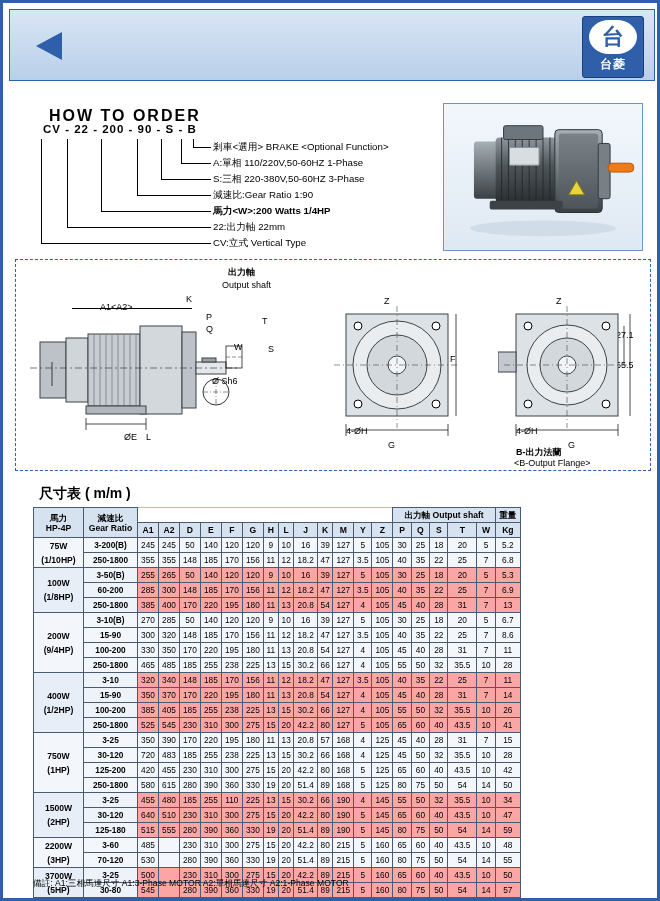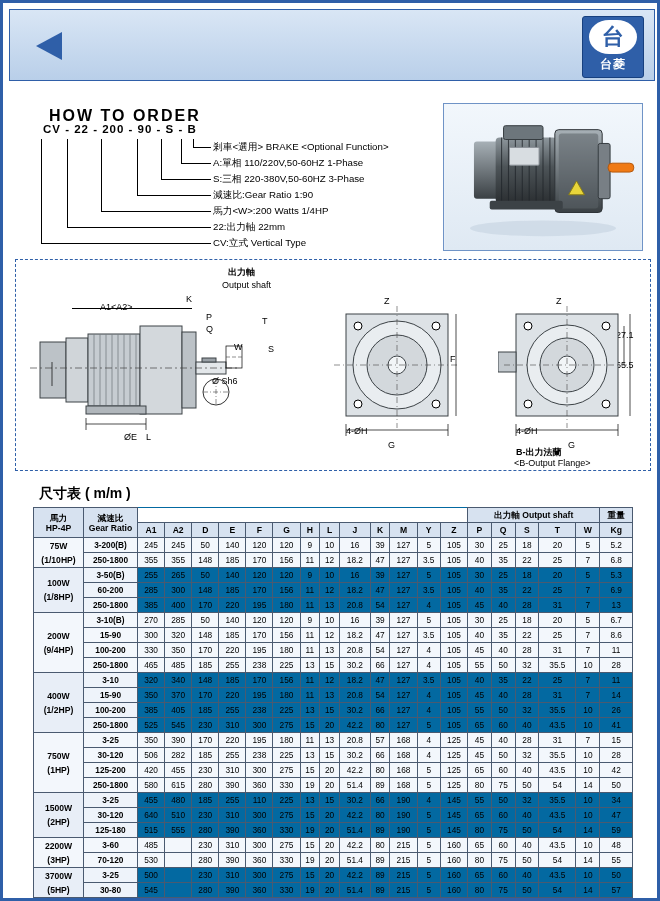--- a/index.html
+++ b/index.html
@@ -69,22 +69,22 @@
   .draw-panel {
     position:absolute; left:12px; top:256px; width:636px; height:212px;
     border:1px dashed #2f5fa8; background:#fff;
   }
   .dw-label { position:absolute; font-size:9px; }
   .dw-label.b { font-weight:bold; }
 
   
   .tbl-title { position:absolute; left:36px; top:482px; font-size:14px; font-weight:bold;}
   table.dim {
-    position:absolute; left:30px; top:504px; width:600px;
-    border-collapse:collapse; font-size:8.3px; background:#0369a1;
+    position:absolute; left:30px; top:504px; width:488px;
+    border-collapse:collapse; font-size:8.3px; background:#fca5a5;
   }
   table.dim th, table.dim td {
     border:1px solid #4a5a70; padding:0 1px; text-align:center; height:14px; line-height:14px;
   }
   table.dim thead th { background:#d7e2f0; font-weight:bold; font-size:8.6px; }
   td.hp { background:#e8eef7; font-weight:bold; font-size:8.6px; white-space:pre-line; line-height:11px;}
   td.gr { background:#eef3fa; font-weight:bold; }
   tr.band td { background:#f3f7fc; }
   .note { position:absolute; left:30px; top:875px; font-size:8.6px; }
 </style>
@@ -121,21 +121,21 @@
       <div class="hline" style="left:104px;top:56px; width:74px;"></div>
       <div class="hline" style="left:68px; top:72px; width:110px;"></div>
       <div class="hline" style="left:34px; top:88px; width:144px;"></div>
       <div class="hline" style="left:8px;  top:104px;width:170px;"></div>
     </div>
 
     <div class="ord-item" style="left:180px; top:34px;text-align:right;">剎車&lt;選用&gt; BRAKE &lt;Optional Function&gt;</div>
     <div class="ord-item" style="left:180px; top:50px;">A:單相 110/220V,50-60HZ 1-Phase</div>
     <div class="ord-item" style="left:180px; top:66px;">S:三相 220-380V,50-60HZ 3-Phase</div>
     <div class="ord-item" style="left:180px; top:82px;">減速比:Gear Ratio 1:90</div>
-    <div class="ord-item" style="left:180px; top:98px;">馬力&lt;W&gt;:200 Watts 1/4HP</div>
+    <div class="ord-item" style="left:180px; top:98px;font-weight:bold;">馬力&lt;W&gt;:200 Watts 1/4HP</div>
     <div class="ord-item" style="left:180px; top:114px;">22:出力軸 22mm</div>
     <div class="ord-item" style="left:180px; top:130px;">CV:立式 Vertical Type</div>
   </div>
 
   <div class="photo-frame">
     <svg class="motor" viewBox="0 0 200 148">
       <defs>
         <linearGradient id="bg" x1="0" y1="0" x2="0" y2="1">
           <stop offset="0" stop-color="#f2f7fc"></stop>
             <stop offset="1" stop-color="#dfe9f3"></stop>
@@ -654,22 +654,22 @@
           <td>125</td>
           <td>45</td>
           <td>40</td>
           <td>28</td>
           <td>31</td>
           <td>7</td>
           <td>15</td>
         </tr>
         <tr class="band">
           <td class="gr">30-120</td>
-          <td>506</td>
-          <td>282</td>
+          <td>720</td>
+          <td>483</td>
           <td>185</td>
           <td>255</td>
           <td>238</td>
           <td>225</td>
           <td>13</td>
           <td>15</td>
           <td>30.2</td>
           <td>66</td>
           <td>168</td>
           <td>4</td>
@@ -881,13 +881,14 @@
           <td>80</td>
           <td>75</td>
           <td>50</td>
           <td>54</td>
           <td>14</td>
           <td>57</td>
         </tr>
       </tbody>
   </table>
 
+  <div class="note">備註: A1:三相馬達尺寸 A1:3-Phase MOTOR        A2:單相馬達尺寸 A2:1-Phase MOTOR</div>
 </div>
 
 </body></html>

